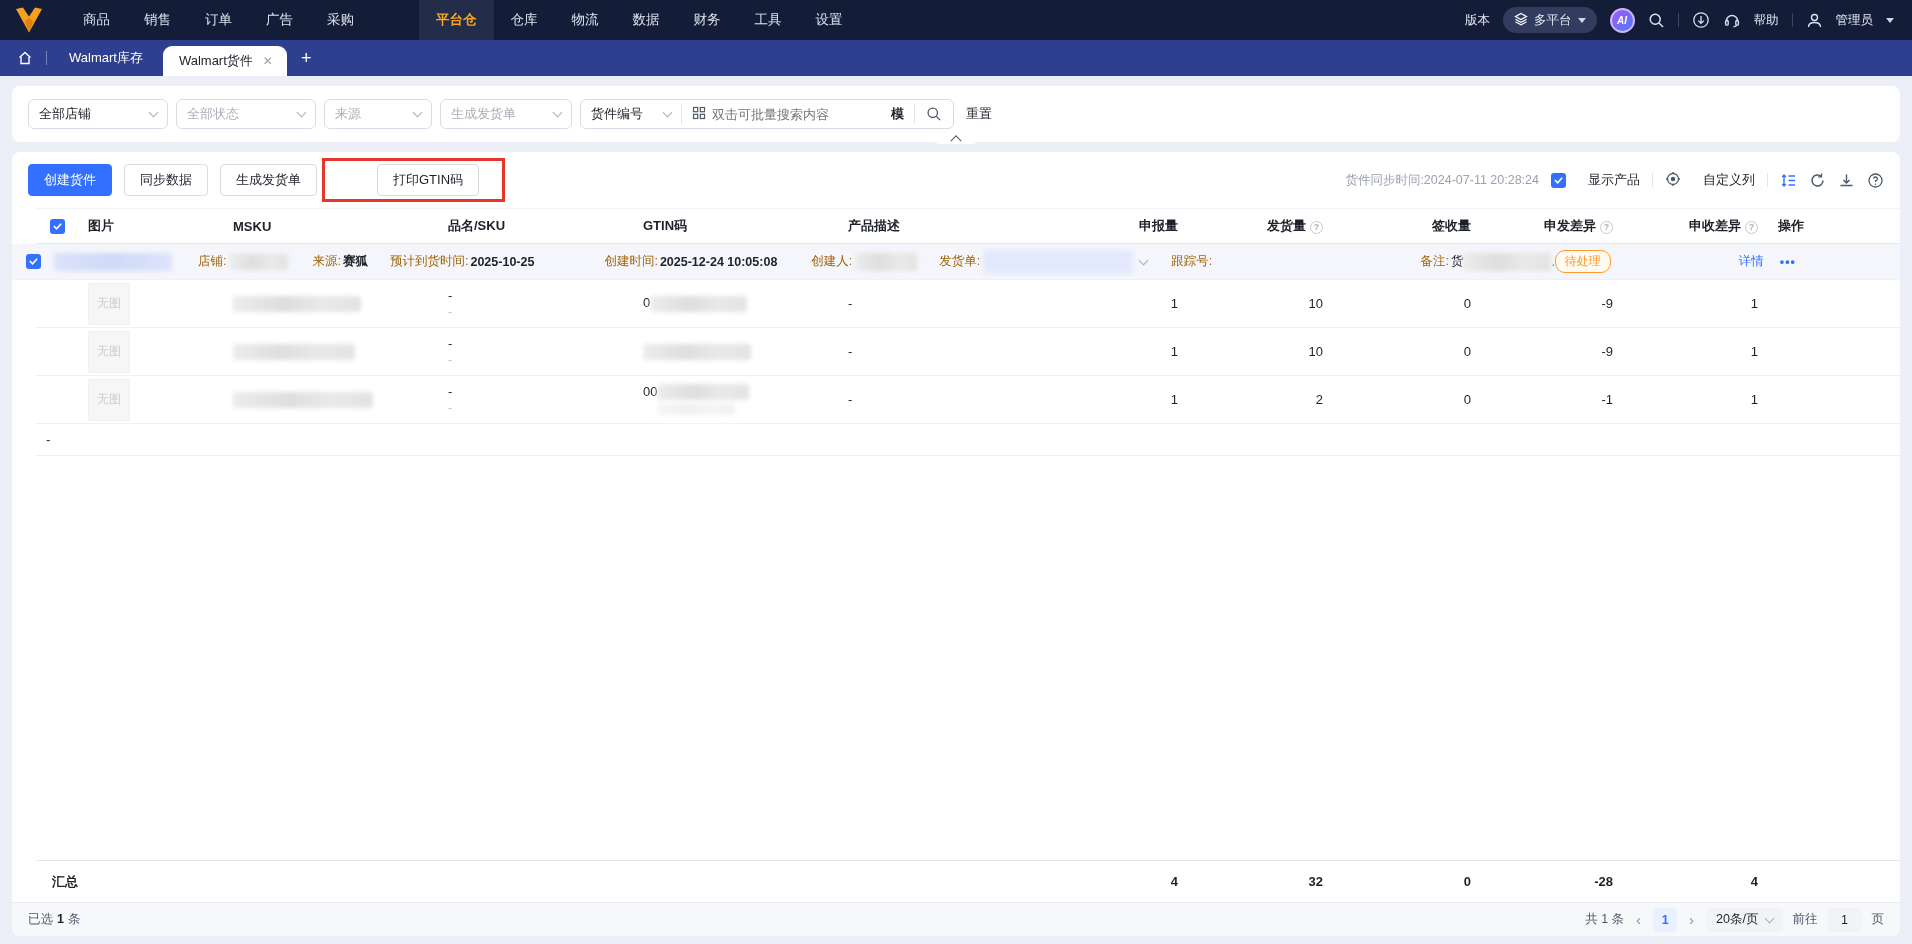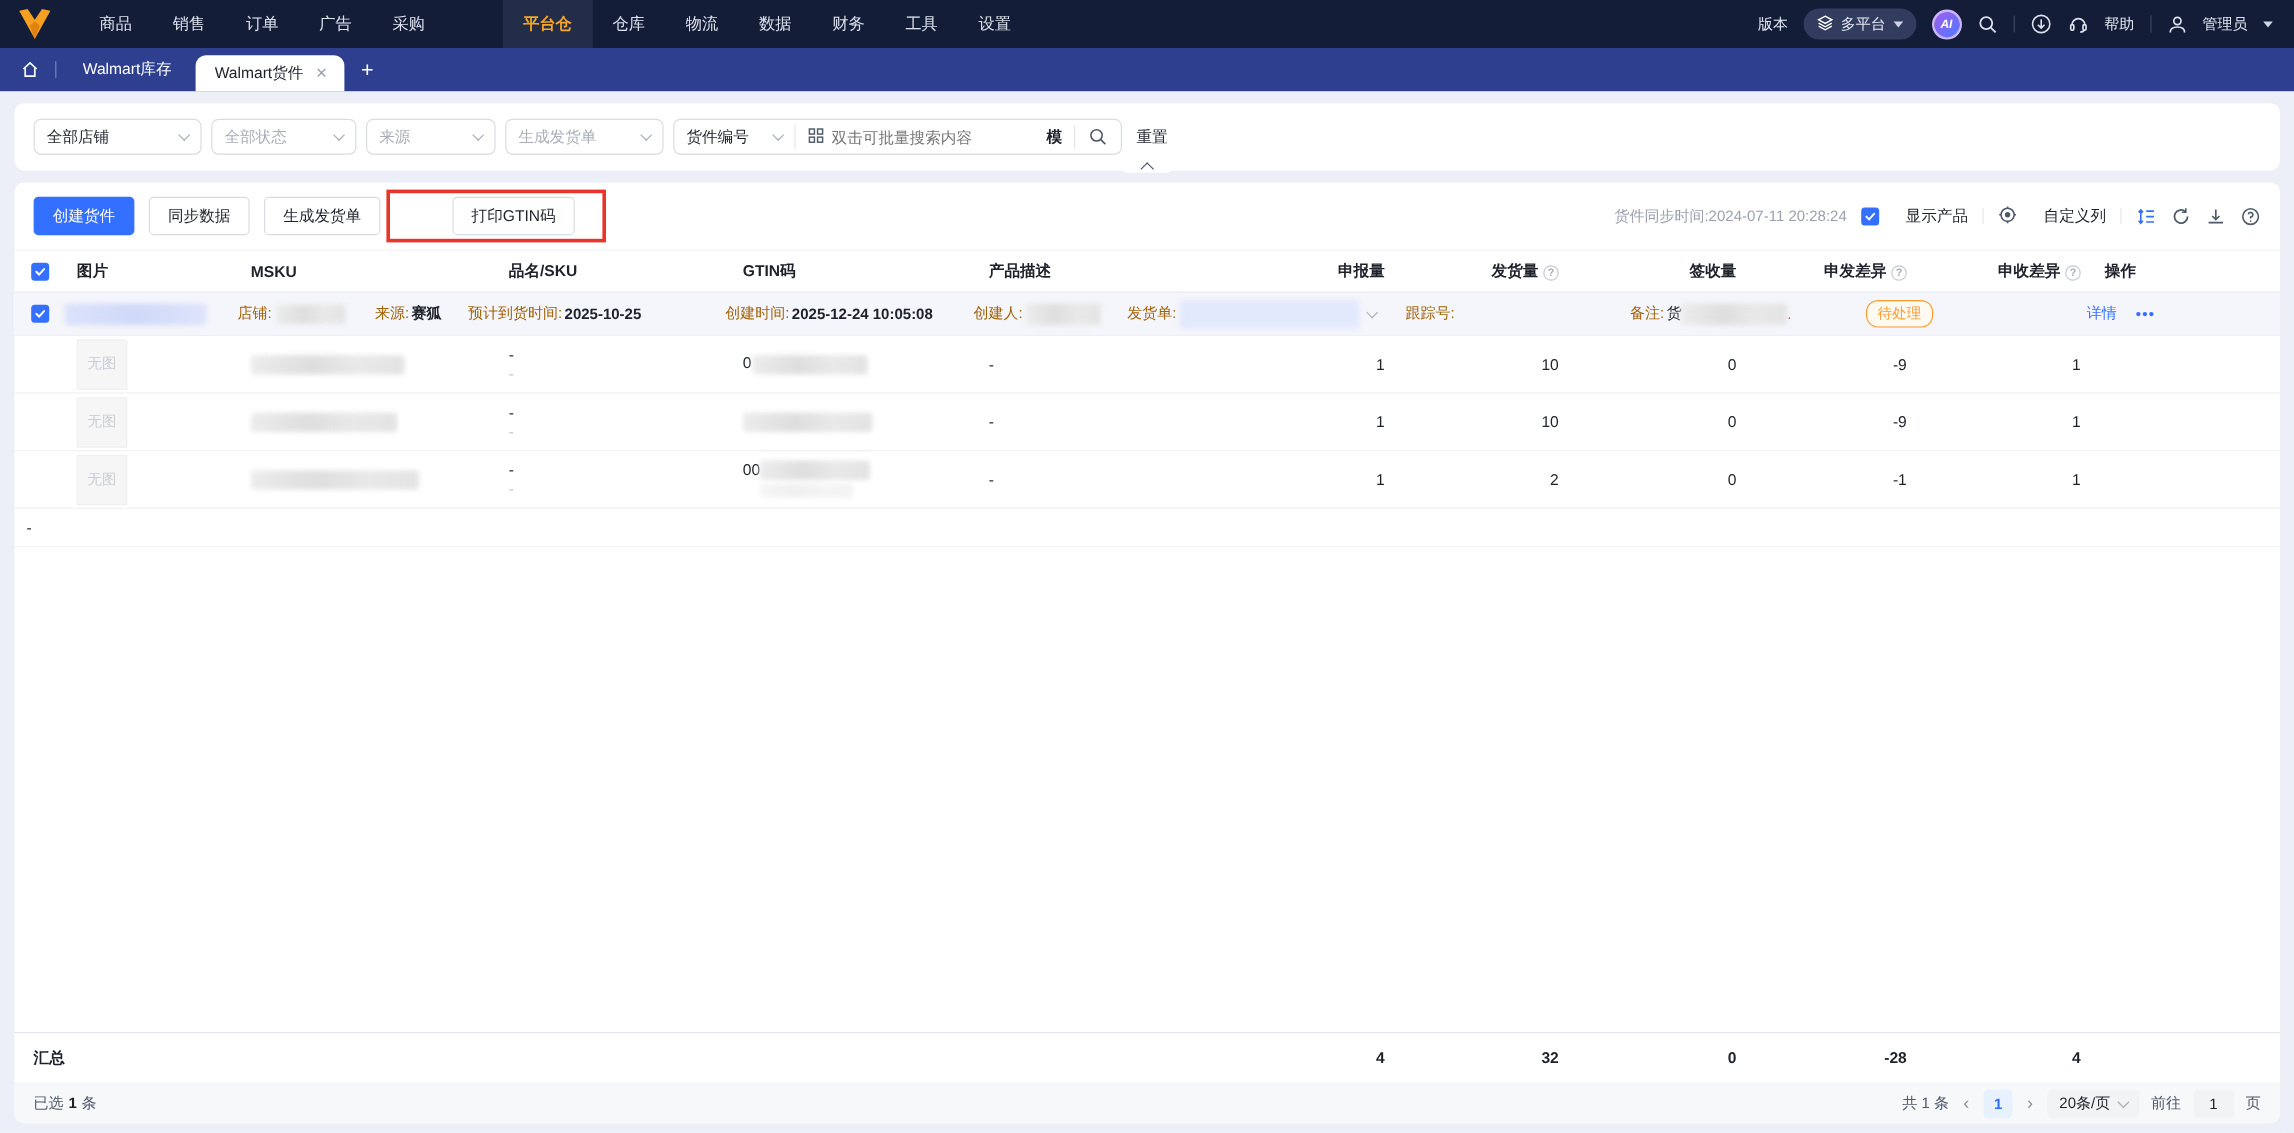--- a/index.html
+++ b/index.html
@@ -53,21 +53,21 @@
   .toolbar-right { margin-left:auto; display:flex; align-items:center; gap:12px; }
   .sync-time { color:#9aa0ad; font-size:12.5px; }
   .cbx { width:15px; height:15px; background:#3370ff; border-radius:3px; display:inline-flex; align-items:center; justify-content:center; flex:none; }
   .chk-label { display:flex; align-items:center; gap:22px; cursor:pointer; }
   .v-div { width:1px; height:14px; background:#e4e6ec; }
   .tool-icon { color:#4e5969; display:flex; align-items:center; cursor:pointer; }
   .tool-icon.blue { color:#3370ff; }
   .qicon { width:13px; height:13px; border:1px solid #c5c9d2; border-radius:50%; color:#a9aeb8; font-size:9px; display:inline-flex; align-items:center; justify-content:center; margin-left:4px; }
 
   
-  .trow { display:grid; grid-template-columns:42px 145px 215px 195px 205px 240px 110px 145px 148px 142px 145px 1fr; align-items:center; }
+  .trow { display:grid; grid-template-columns:42px 145px 215px 195px 205px 240px 110px 145px 148px 142px 145px 1fr; align-items:center;margin-left:24px; }
   .c { padding:0 10px; }
   .num { text-align:right; }
   .thead { height:36px; font-weight:700; border-top:1px solid #f2f3f7; border-bottom:1px solid #e5e6eb; flex:none; }
   .c-check { display:flex; justify-content:center; }
   .group-row { background:#f5f6fb; height:36px; display:flex; align-items:center; font-size:12.5px; border-bottom:1px solid #eef0f5; flex:none; }
   .g-label { color:#a16207; }
   .g-val { color:#1d2129; font-weight:700; margin-left:2px; }
   .redact { display:inline-block; height:16px; border-radius:3px; background:linear-gradient(90deg,#ececec,#dedede 40%,#e9e9e9 70%,#e3e3e3); filter:blur(2px); vertical-align:middle; }
   .redact.blue { background:linear-gradient(90deg,#dbe2fa,#cfd9f8 50%,#dde4fb); }
   .redact.light { opacity:.45; }
@@ -181,21 +181,21 @@
   </div>
   <span class="tab-add">+</span>
 </div>
 
 <div class="filter-card">
   <div class="filter-row">
     <div class="sel" style="width:140px">
       <span>全部店铺</span>
         <span class="chev"></span>
     </div>
-    <div class="sel" style="width:121px">
+    <div class="sel" style="width:140px">
       <span class="ph">全部状态</span>
         <span class="chev"></span>
     </div>
     <div class="sel" style="width:108px">
       <span class="ph">来源</span>
         <span class="chev"></span>
     </div>
     <div class="sel" style="width:132px">
       <span class="ph">生成发货单</span>
         <span class="chev"></span>
@@ -328,21 +328,21 @@
     <span style="margin-left:34px" class="g-label">创建人:</span>
     <span class="redact" style="width:62px; height:18px; margin-left:3px"></span>
     <span style="margin-left:22px" class="g-label">发货单:</span>
     <span class="invoice-box" style="margin-left:3px"></span>
     <span class="chev" style="margin-left:7px"></span>
     <span style="margin-left:24px" class="g-label">跟踪号:</span>
     <span style="margin-left:auto" class="g-label">备注:</span>
     <span class="g-val" style="font-weight:400">货</span>
     <span class="redact" style="width:88px; height:18px"></span>
     <span class="g-label">.</span>
-    <span class="badge" style="margin-left:62px">待处理</span>
+    <span class="badge" style="">待处理</span>
     <span class="link" style="margin-left:128px">详情</span>
     <span class="link" style="margin:0 104px 0 16px; font-weight:700; letter-spacing:1px">•••</span>
   </div>
 
   <div class="trow prow">
     <div class="c"></div>
     <div class="c">
         <div class="noimg">无图</div>
       </div>
     <div class="c"><span class="redact" style="width:128px"></span></div>

